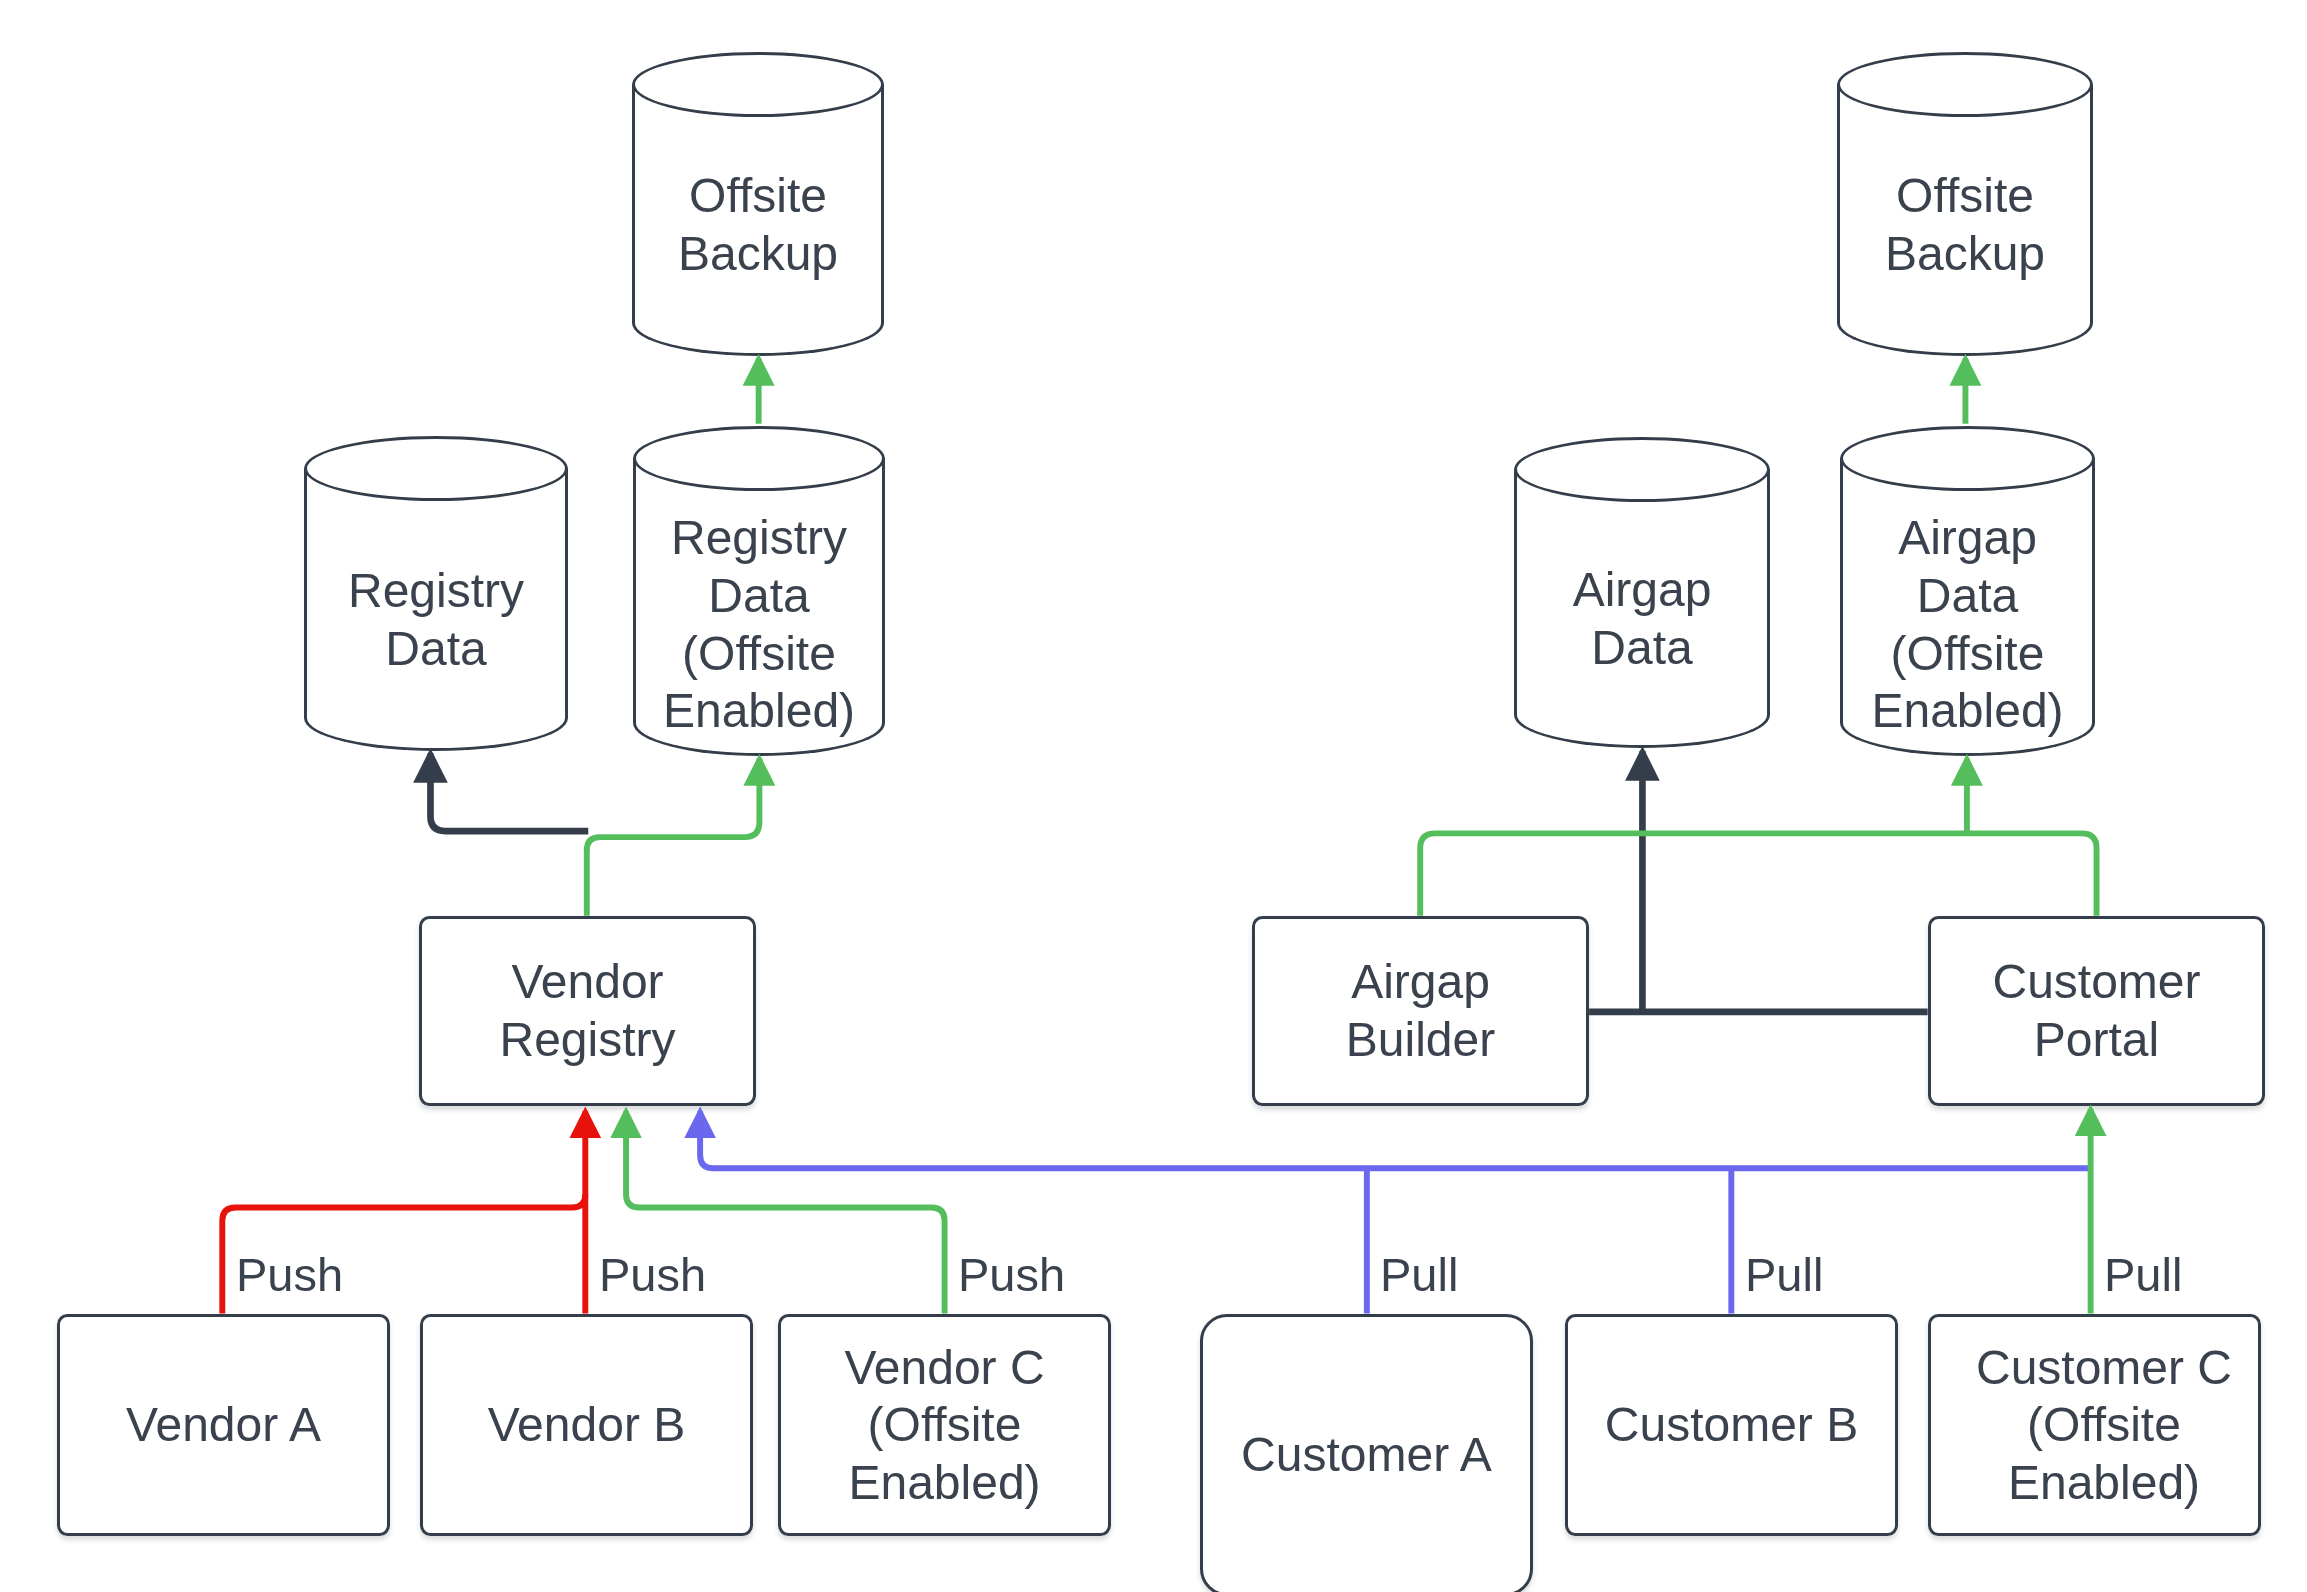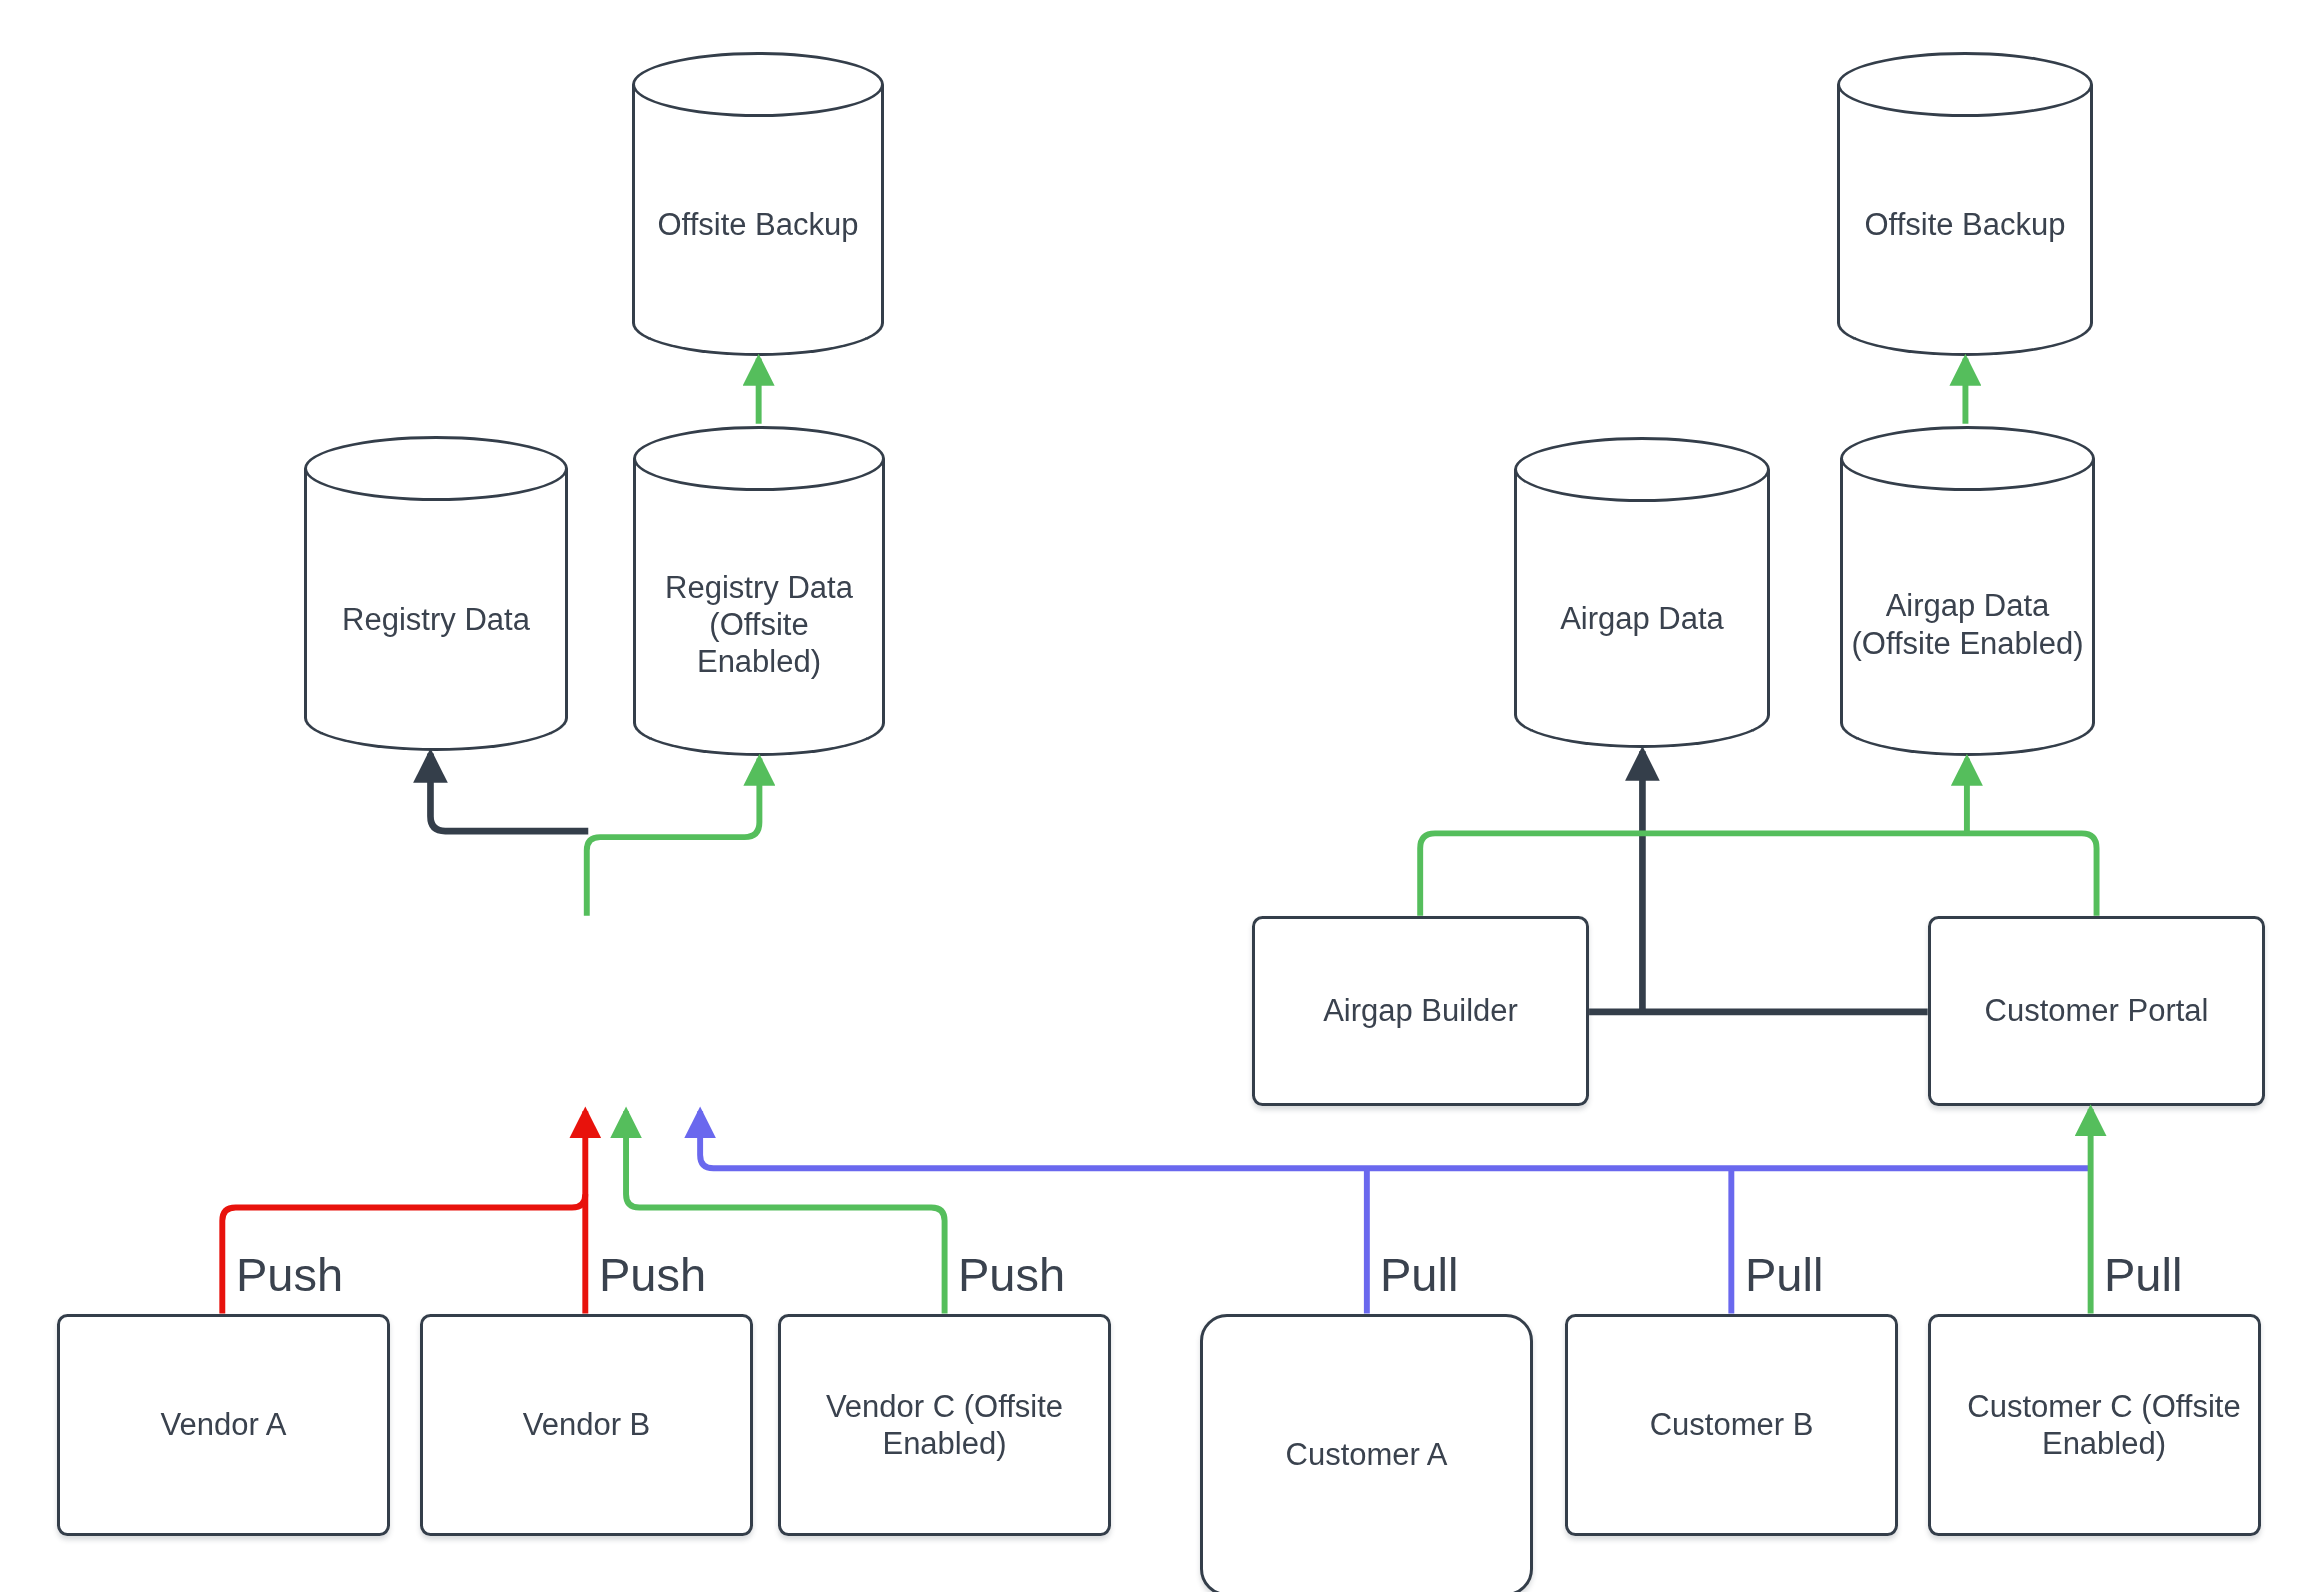--- a/index.html
+++ b/index.html
@@ -7,21 +7,21 @@
     --blue:#6A68EE; --background:#FFFFFF;
   }
   html,body{margin:0;padding:0;background:#fff;}
   .canvas{
     position:relative; width:2307px; height:1592px;
     background:var(--background); overflow:hidden;
     font-family:"Liberation Sans", sans-serif; color:var(--text);
   }
   
   .node-label{
-    position:relative; z-index:3; font-size:31px; line-height:1.2;
+    position:relative; z-index:3; font-size:48px; line-height:1.2;
     text-align:center; color:var(--text); width:100%;
   }
   .proc{
     position:absolute; box-sizing:border-box;
     border:3.7px solid var(--stroke); border-radius:10.4px; background:#fff;
     display:flex; align-items:center; justify-content:center;
     box-shadow:0 3.7px 5.2px rgba(52,62,74,.18);
   }
   .proc.mid{ padding:0 44px; }
   .proc.bottom{ padding:0 6px; }
@@ -102,20 +102,23 @@
   </div>
 
   <div class="cyl pad55" style="left:1837px;top:52px;width:256px;height:304px;">
     <div class="cyl-top"></div>
     <div class="cyl-body"></div>
     <div class="cyl-label-wrap">
         <div class="node-label">Offsite Backup</div>
       </div>
   </div>
 
+  <div class="proc mid" style="left:419px;top:916px;width:337px;height:190px;">
+    <div class="node-label">Vendor Registry</div>
+  </div>
   <div class="proc mid" style="left:1252px;top:916px;width:337px;height:190px;">
     <div class="node-label">Airgap Builder</div>
   </div>
   <div class="proc mid" style="left:1928px;top:916px;width:337px;height:190px;">
     <div class="node-label">Customer Portal</div>
   </div>
 
   <div class="proc bottom" style="left:57px;top:1314px;width:333px;height:222px;">
     <div class="node-label">Vendor A</div>
   </div>

